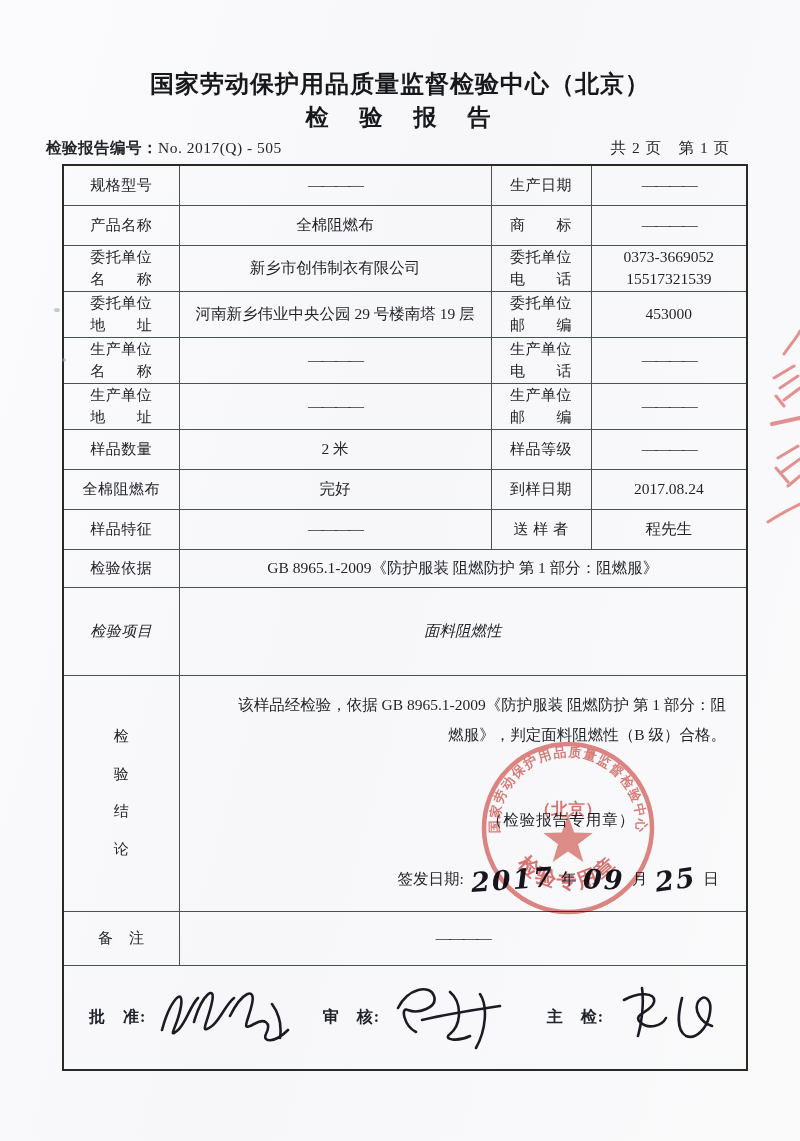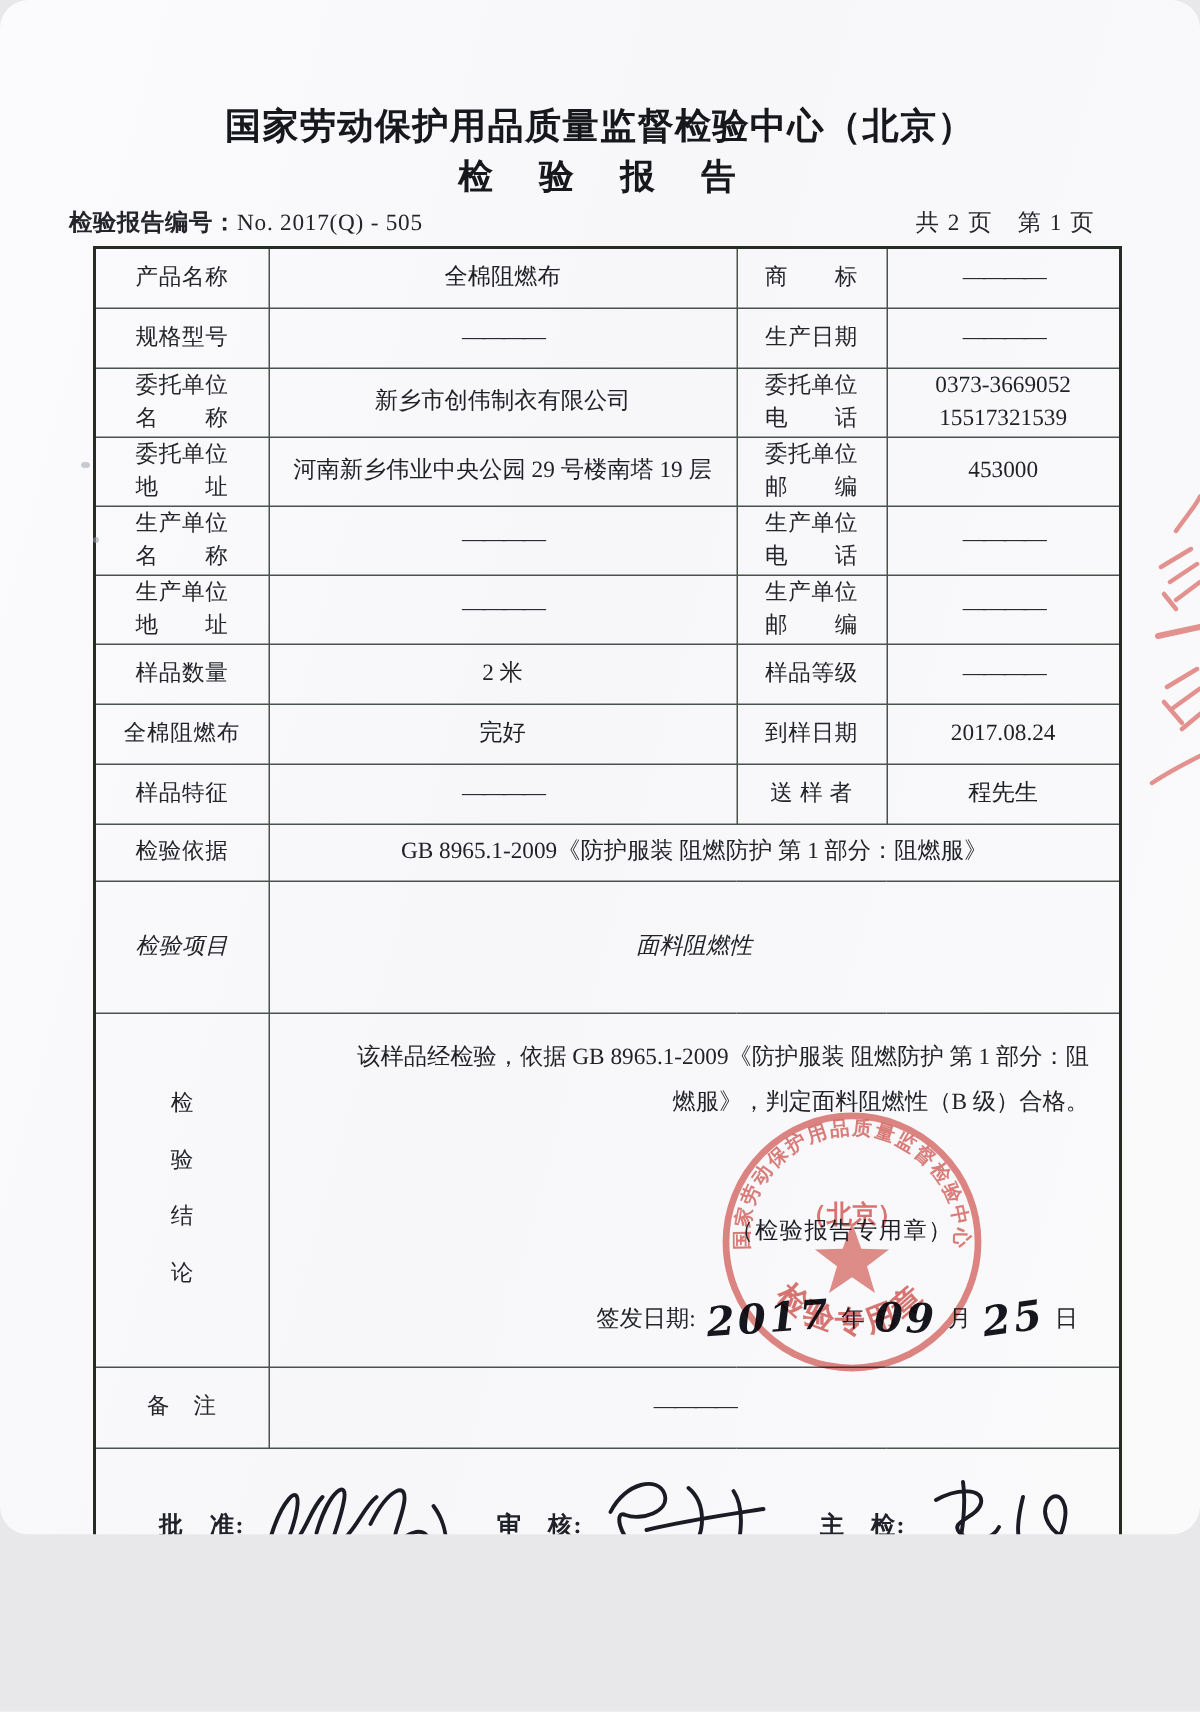--- a/index.html
+++ b/index.html
@@ -1,19 +1,19 @@
 <!DOCTYPE html>
 <html><head>
 <meta charset="utf-8">
 <style>
   html,body{margin:0;padding:0;background:#e8e8ea;}
   .page{
-    position:relative;width:800px;height:1023px;margin:0 auto;overflow:hidden;
+    position:relative;width:800px;height:1141px;margin:0 auto;overflow:hidden;
     background:linear-gradient(105deg,#fbfbfd 0%,#f7f7fa 45%,#fafafb 100%);
-    font-family:"Liberation Serif","DejaVu Serif",serif;color:#23252a;border-radius:19px;
+    font-family:"Liberation Serif","DejaVu Serif",serif;color:#23252a;
   }
   
   .org-title{
     position:absolute;top:68px;left:0;width:100%;text-align:center;margin:0;
     font-family:"Liberation Sans","DejaVu Sans",sans-serif;
     font-size:24px;font-weight:bold;letter-spacing:1px;color:#17181c;
   }
   .report-title{
     position:absolute;top:102px;left:0;width:100%;text-align:center;margin:0;
     font-family:"Liberation Sans","DejaVu Sans",sans-serif;
@@ -53,21 +53,21 @@
     gap:7px;font-size:15.5px;white-space:nowrap;
   }
   .hw{
     font-family:"DejaVu Serif",serif;font-style:italic;font-weight:bold;
     font-size:27px;color:#16161e;letter-spacing:2px;display:inline-block;
   }
   .hw-year{transform:rotate(-4deg);}
   .hw-month{transform:rotate(2deg);}
   .hw-day{transform:rotate(-8deg);}
   
-  .appr-wrap{display:flex;align-items:center;justify-content:space-between;padding:0 22px 0 42px;}
+  .appr-wrap{display:flex;align-items:center;justify-content:space-between;padding:0 22px 0 25px;}
   .appr-group{display:flex;align-items:center;gap:8px;}
   .appr-label{font-size:16px;letter-spacing:1px;font-weight:bold;color:#20222a;white-space:nowrap;}
   .sig svg{display:block;}
   .sig path{fill:none;stroke:#1b1b25;stroke-width:2.6;stroke-linecap:round;stroke-linejoin:round;}
   
   .stamp-wrap{position:absolute;left:477px;top:737px;width:184px;height:184px;
     pointer-events:none;mix-blend-mode:multiply;opacity:.88;}
   .stamp-note{
     position:absolute;left:465px;top:810px;width:192px;text-align:center;
     font-size:15.5px;letter-spacing:1px;color:#1c1e24;pointer-events:none;
@@ -93,41 +93,41 @@
     <colgroup>
         <col style="width:116px">
         <col style="width:312px">
         <col style="width:100px">
         <col style="width:156px">
       </colgroup>
 
     <tbody>
         <tr class="r-std">
       <td>
+            <div class="lbl">规格型号</div>
+          </td>
+      <td>
+            <div class="val dash">————</div>
+          </td>
+      <td>
+            <div class="lbl">生产日期</div>
+          </td>
+      <td>
+            <div class="val dash">————</div>
+          </td>
+    </tr>
+    <tr class="r-std">
+      <td>
             <div class="lbl">产品名称</div>
           </td>
       <td>
             <div class="val">全棉阻燃布</div>
           </td>
       <td>
             <div class="lbl">商　　标</div>
-          </td>
-      <td>
-            <div class="val dash">————</div>
-          </td>
-    </tr>
-    <tr class="r-std">
-      <td>
-            <div class="lbl">规格型号</div>
-          </td>
-      <td>
-            <div class="val dash">————</div>
-          </td>
-      <td>
-            <div class="lbl">生产日期</div>
           </td>
       <td>
             <div class="val dash">————</div>
           </td>
     </tr>
     <tr style="height:44px">
       <td>
             <div class="lbl">委托单位
 名　　称</div>
           </td>

